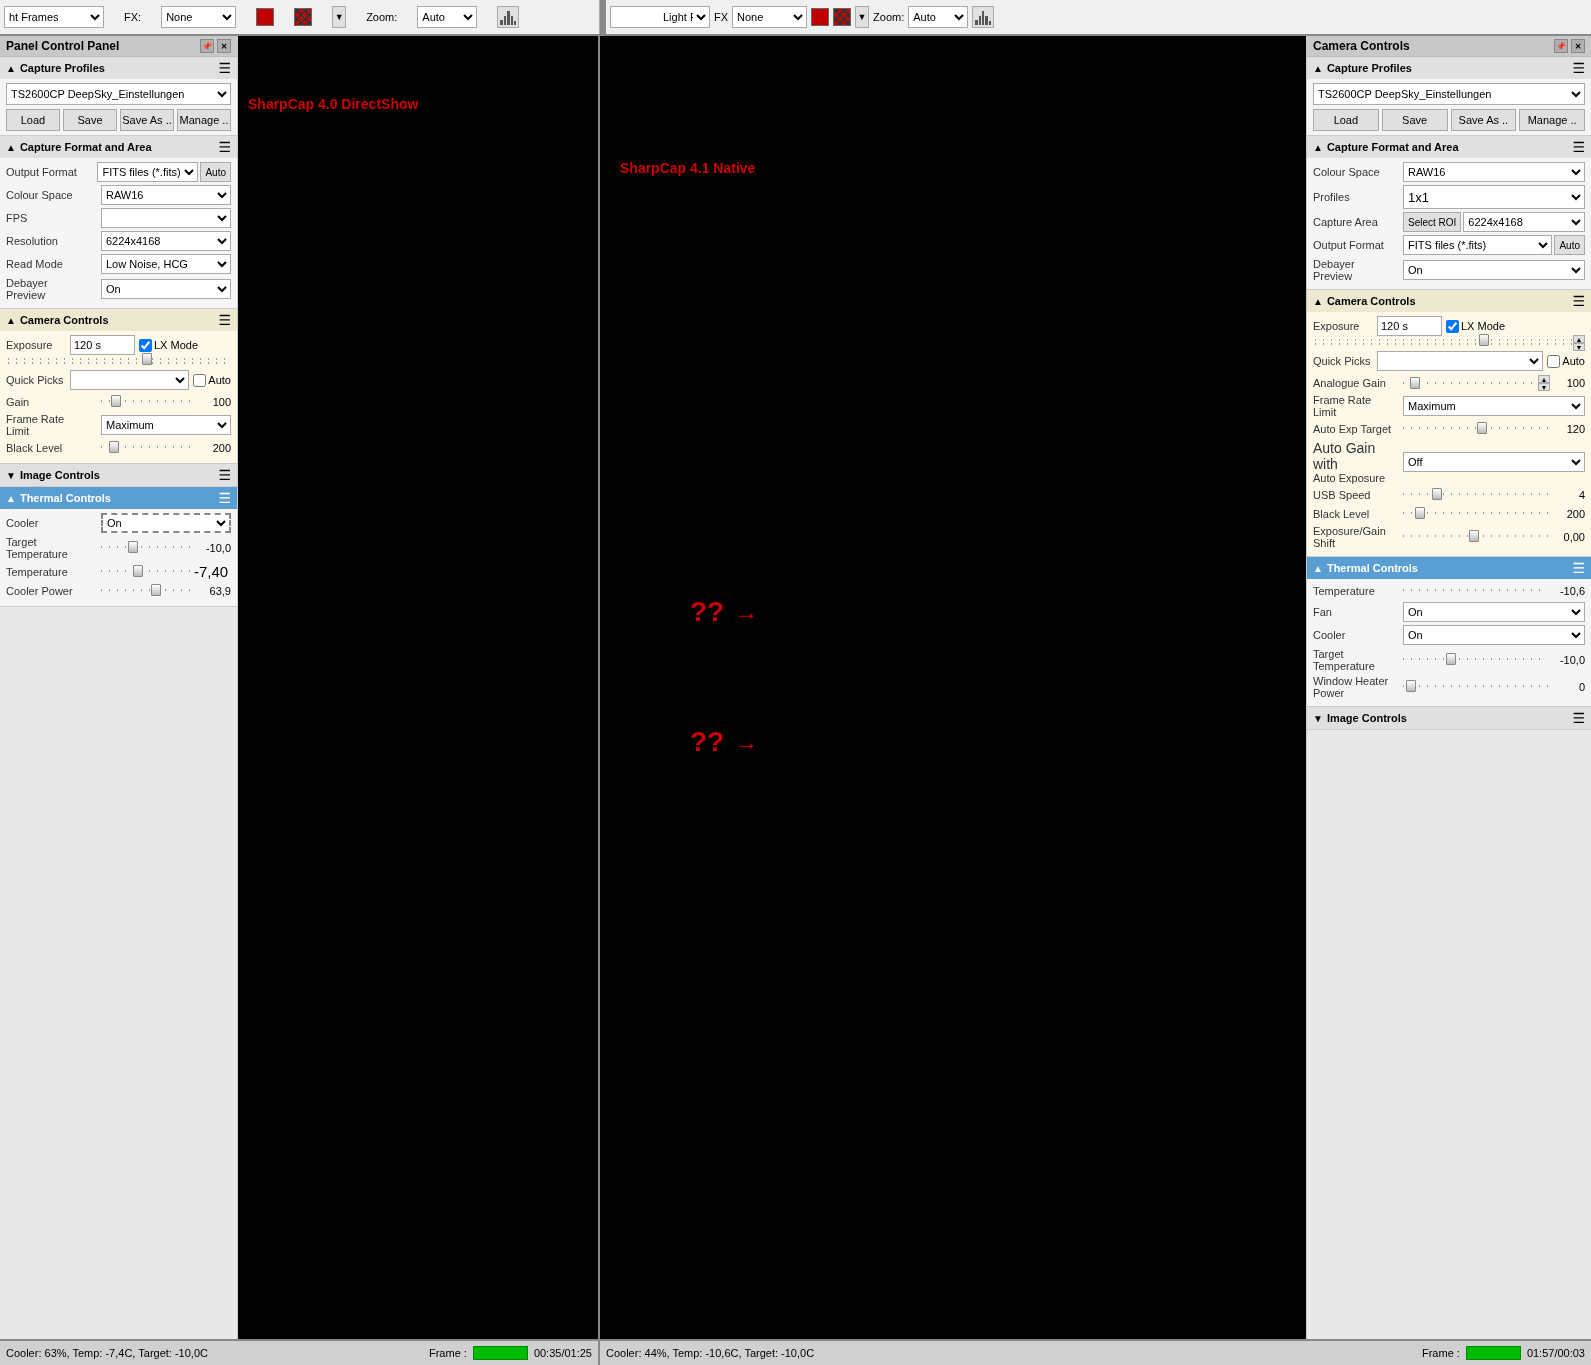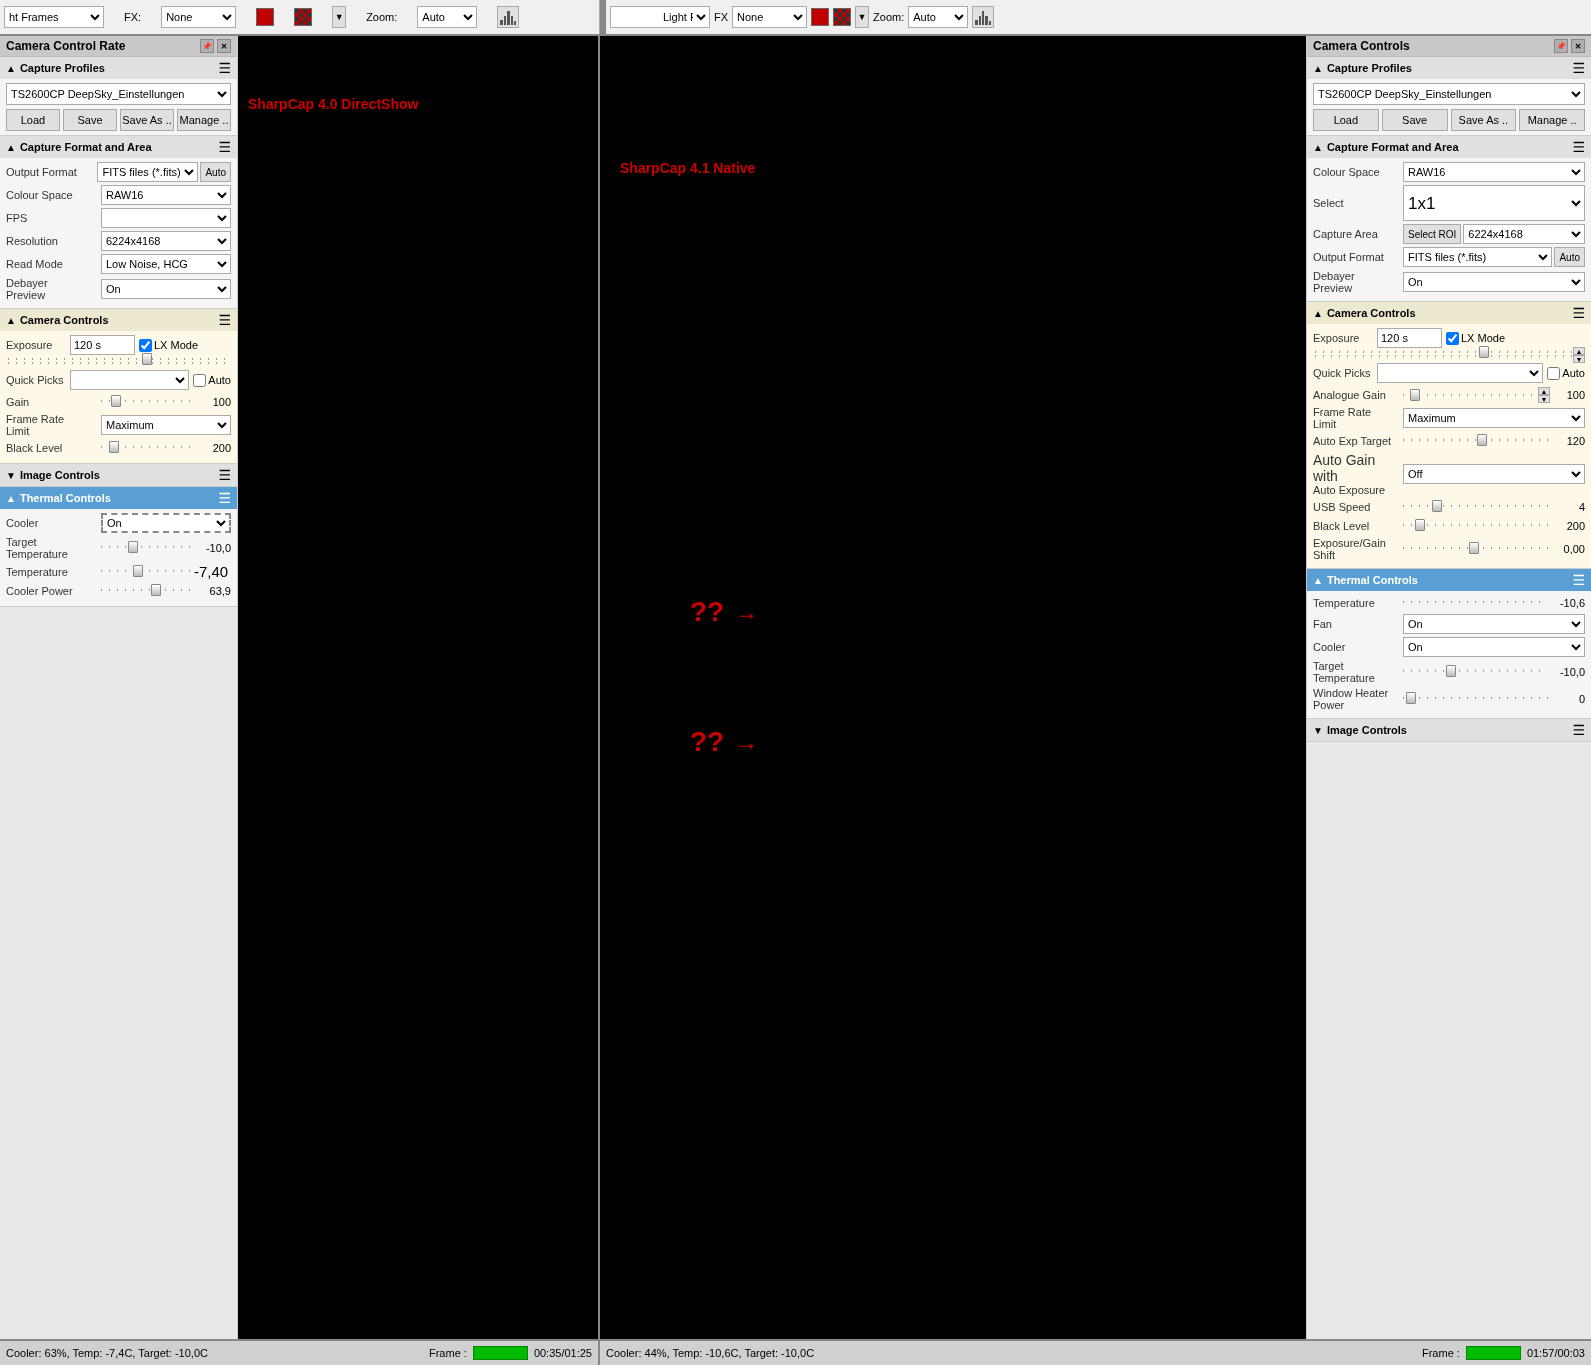--- a/index.html
+++ b/index.html
@@ -77,21 +77,21 @@
     </div>
   </div>
 
   <div style="flex:1; display:flex; overflow:hidden;">
 
     <div style="width:600px; display:flex; flex-direction:row; flex-shrink:0; border-right:2px solid #888;">
 
       <div style="width:238px; background:#f0f0f0; display:flex; flex-direction:column; overflow-y:auto; border-right:1px solid #ccc; flex-shrink:0;">
 
         <div style="background:#c8c8c8; padding:3px 6px; display:flex; align-items:center; justify-content:space-between; border-bottom:1px solid #bbb; font-size:12px; font-weight:bold; flex-shrink:0;">
-          <span>Camera Control Rate</span>
+          <span>Panel Control Panel</span>
           <div style="display:flex;gap:3px;">
             <div style="width:14px;height:14px;background:#b0b0b0;border:1px solid #888;cursor:pointer;font-size:8px;display:flex;align-items:center;justify-content:center;">📌</div>
             <div style="width:14px;height:14px;background:#b0b0b0;border:1px solid #888;cursor:pointer;font-size:8px;display:flex;align-items:center;justify-content:center;">✕</div>
           </div>
         </div>
 
         <div style="border-bottom:1px solid #ccc;">
           <div style="background:#e0e0e0; padding:3px 6px; display:flex; align-items:center; justify-content:space-between; cursor:pointer; min-height:22px;">
             <div style="display:flex;align-items:center;gap:4px;">
               <span style="font-size:10px;">▲</span>
@@ -362,22 +362,22 @@
           <div style="padding:4px 6px; background:#f5f5f5;">
 
             <div style="display:flex;align-items:center;margin-bottom:3px;">
               <span style="width:90px;font-size:11px;color:#333;">Colour Space</span>
               <select style="flex:1;height:20px;font-size:11px;border:1px solid #aaa;background:white;">
                 <option value="RAW16">RAW16</option>
               </select>
             </div>
 
             <div style="display:flex;align-items:center;margin-bottom:3px;">
-              <span style="width:90px;font-size:11px;color:#333;">Select</span>
-              <select style="flex:1;height:36px;font-size:17px;border:1px solid #aaa;background:white;">
+              <span style="width:90px;font-size:11px;color:#333;">Profiles</span>
+              <select style="flex:1;height:24px;font-size:13px;border:1px solid #aaa;background:white;">
                 <option value="1x1">1x1</option>
               </select>
             </div>
 
             <div style="display:flex;align-items:center;margin-bottom:3px;">
               <span style="width:90px;font-size:11px;color:#333;">Capture Area</span>
               <div style="display:flex;flex:1;gap:2px;">
                 <button style="height:20px;background:#e0e0e0;border:1px solid #aaa;cursor:pointer;font-size:10px;padding:0 4px;white-space:nowrap;">Select ROI</button>
                 <select style="flex:1;height:20px;font-size:11px;border:1px solid #aaa;background:white;">
                   <option value="6224x4168">6224x4168</option>

